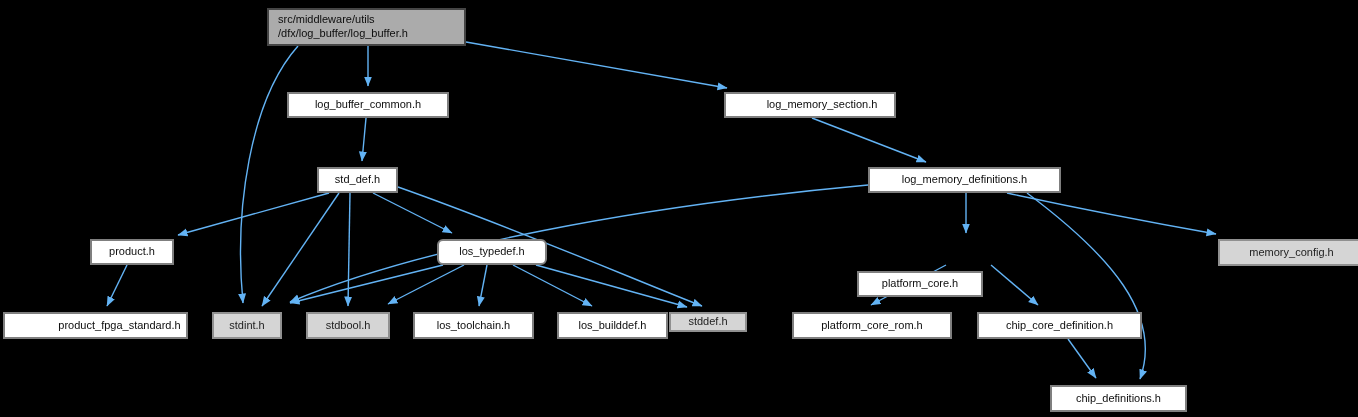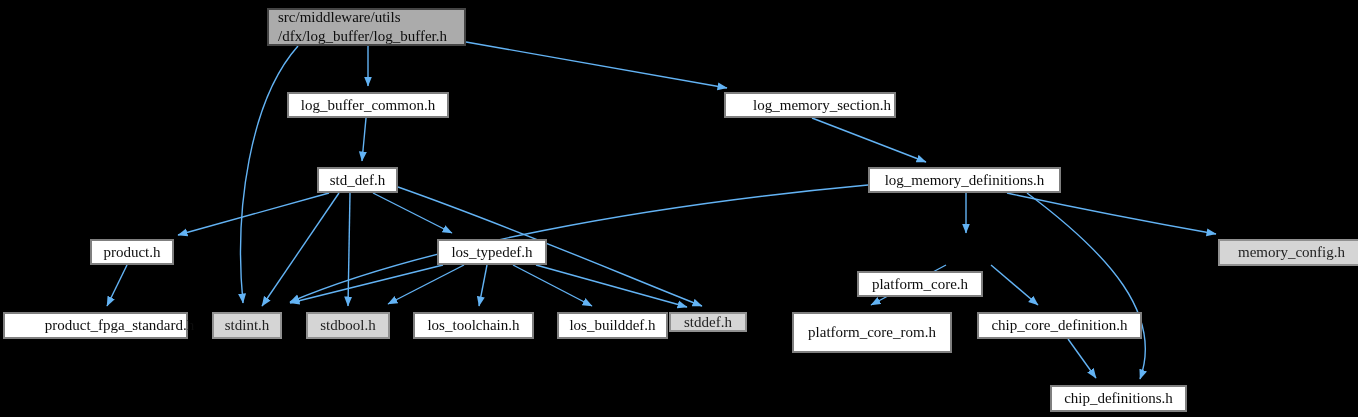--- a/index.html
+++ b/index.html
@@ -25,26 +25,25 @@
     fill: none;
     stroke: var(--edge, #63b3f4);
     stroke-width: 1.4;
   }
   .node {
     position: absolute;
     box-sizing: border-box;
     display: flex;
     align-items: center;
     justify-content: center;
-    font-size: 15px;
+    font-size: 11px;
     line-height: 1.25;
     white-space: pre-line;
     text-align: center;
     cursor: pointer;
-    font-family: Liberation Serif, serif;
   }
   .node.internal {
     background: var(--internal-fill, #ffffff);
     border: 2px solid var(--internal-border, #7f7f7f);
     color: #0d0d0d;
   }
   .node.external {
     background: var(--external-fill, #d5d5d5);
     border: 2px solid var(--external-border, #909090);
     color: #222222;
@@ -92,25 +91,25 @@
       <path d="M991,265 L1038,305" class="edge" marker-end="url(#arrow)"></path>
       <path d="M1068,339 L1096,378" class="edge" marker-end="url(#arrow)"></path>
     </svg>
 <div class="node focus" style="left: 267px; top: 8px; width: 199px; height: 38px;">src/middleware/utils
 /dfx/log_buffer/log_buffer.h</div>
     <div class="node internal" style="left: 287px; top: 92px; width: 162px; height: 26px;">log_buffer_common.h</div>
     <div class="node internal" style="left: 724px; top: 92px; width: 172px; height: 26px; padding-left: 24px;">log_memory_section.h</div>
     <div class="node internal" style="left: 317px; top: 167px; width: 81px; height: 26px;">std_def.h</div>
     <div class="node internal" style="left: 868px; top: 167px; width: 193px; height: 26px;">log_memory_definitions.h</div>
     <div class="node internal" style="left: 90px; top: 239px; width: 84px; height: 26px;">product.h</div>
-    <div class="node internal" style="left: 437px; top: 239px; width: 110px; height: 26px;">los_typedef.h</div>
+    <div class="node internal" style="left: 437px; top: 239px; width: 110px; height: 26px; border-radius: 6px;">los_typedef.h</div>
     <div class="node internal" style="left: 857px; top: 239px; width: 126px; height: 26px; margin-top: 32px;">platform_core.h</div>
     <div class="node external" style="left: 1218px; top: 239px; width: 147px; height: 27px;">memory_config.h</div>
     <div class="node internal" style="left: 3px; top: 312px; width: 185px; height: 27px; padding-left: 48px;">product_fpga_standard.h</div>
     <div class="node external" style="left: 212px; top: 312px; width: 70px; height: 27px;">stdint.h</div>
     <div class="node external" style="left: 306px; top: 312px; width: 84px; height: 27px;">stdbool.h</div>
     <div class="node internal" style="left: 413px; top: 312px; width: 121px; height: 27px;">los_toolchain.h</div>
     <div class="node internal" style="left: 557px; top: 312px; width: 111px; height: 27px;">los_builddef.h</div>
     <div class="node external" style="left: 669px; top: 312px; width: 78px; height: 20px; text-align: right;">stddef.h</div>
-    <div class="node internal" style="left: 792px; top: 312px; width: 160px; height: 41px;">platform_core_rom.h</div>
+    <div class="node internal" style="left: 792px; top: 312px; width: 160px; height: 27px;">platform_core_rom.h</div>
     <div class="node internal" style="left: 977px; top: 312px; width: 165px; height: 27px;">chip_core_definition.h</div>
     <div class="node internal" style="left: 1050px; top: 385px; width: 137px; height: 27px;">chip_definitions.h</div>
   </div>
 
 </body></html>

